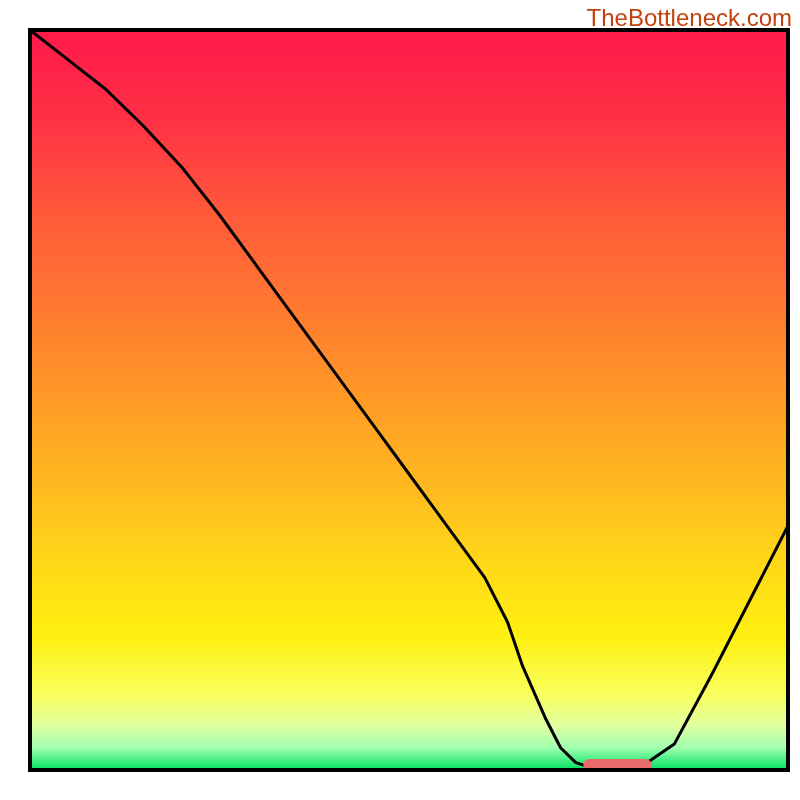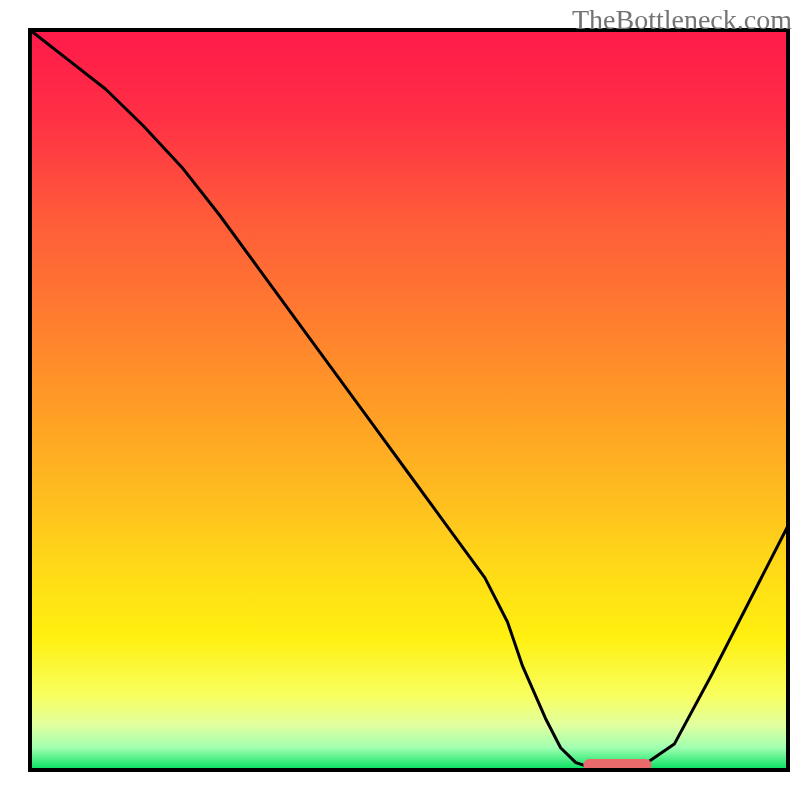--- a/index.html
+++ b/index.html
@@ -13,25 +13,24 @@
   }
   .chart-container {
     width: 800px;
     height: 800px;
     position: relative;
   }
   .watermark {
     position: absolute;
     top: 4px;
     right: 8px;
-    font-size: 28px;
-    color: #737373;
+    font-size: 24px;
+    color: #c2410c;
     font-weight: 500;
     z-index: 10;
-    font-family: Liberation Serif, serif;
   }
   svg {
     display: block;
   }
 </style>
 </head>
 <body>
 
 <div class="chart-container">
   <div class="watermark">TheBottleneck.com</div>

